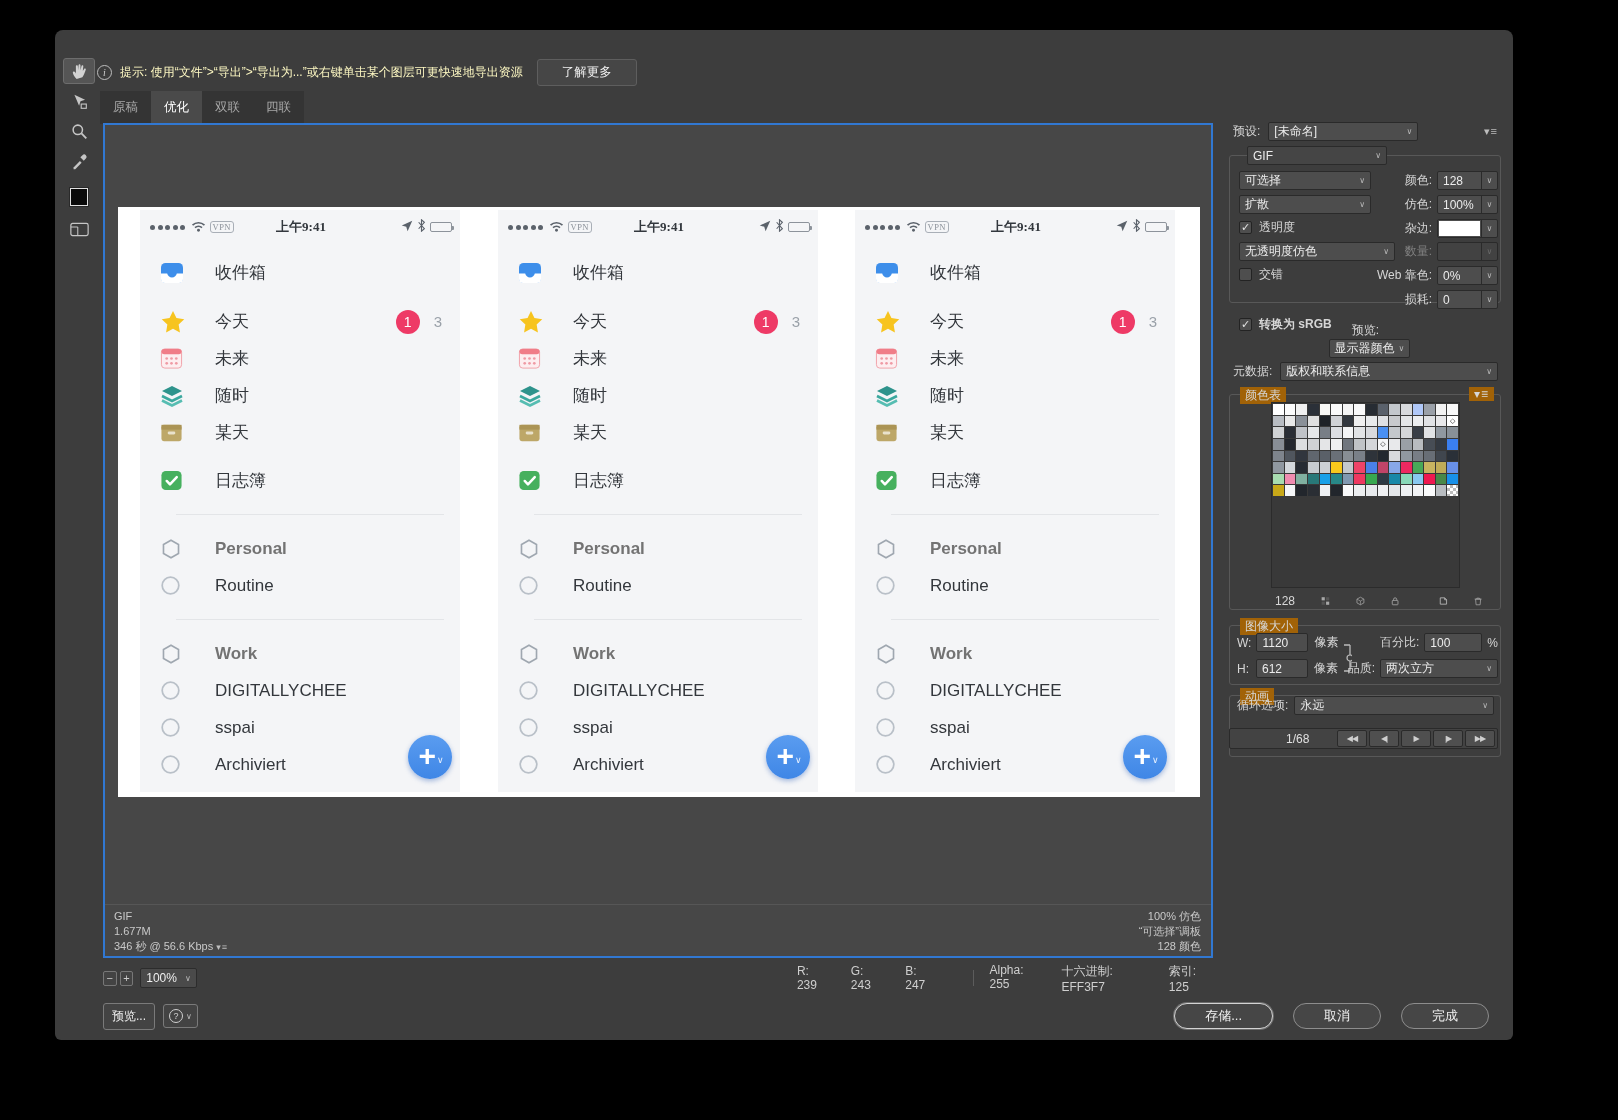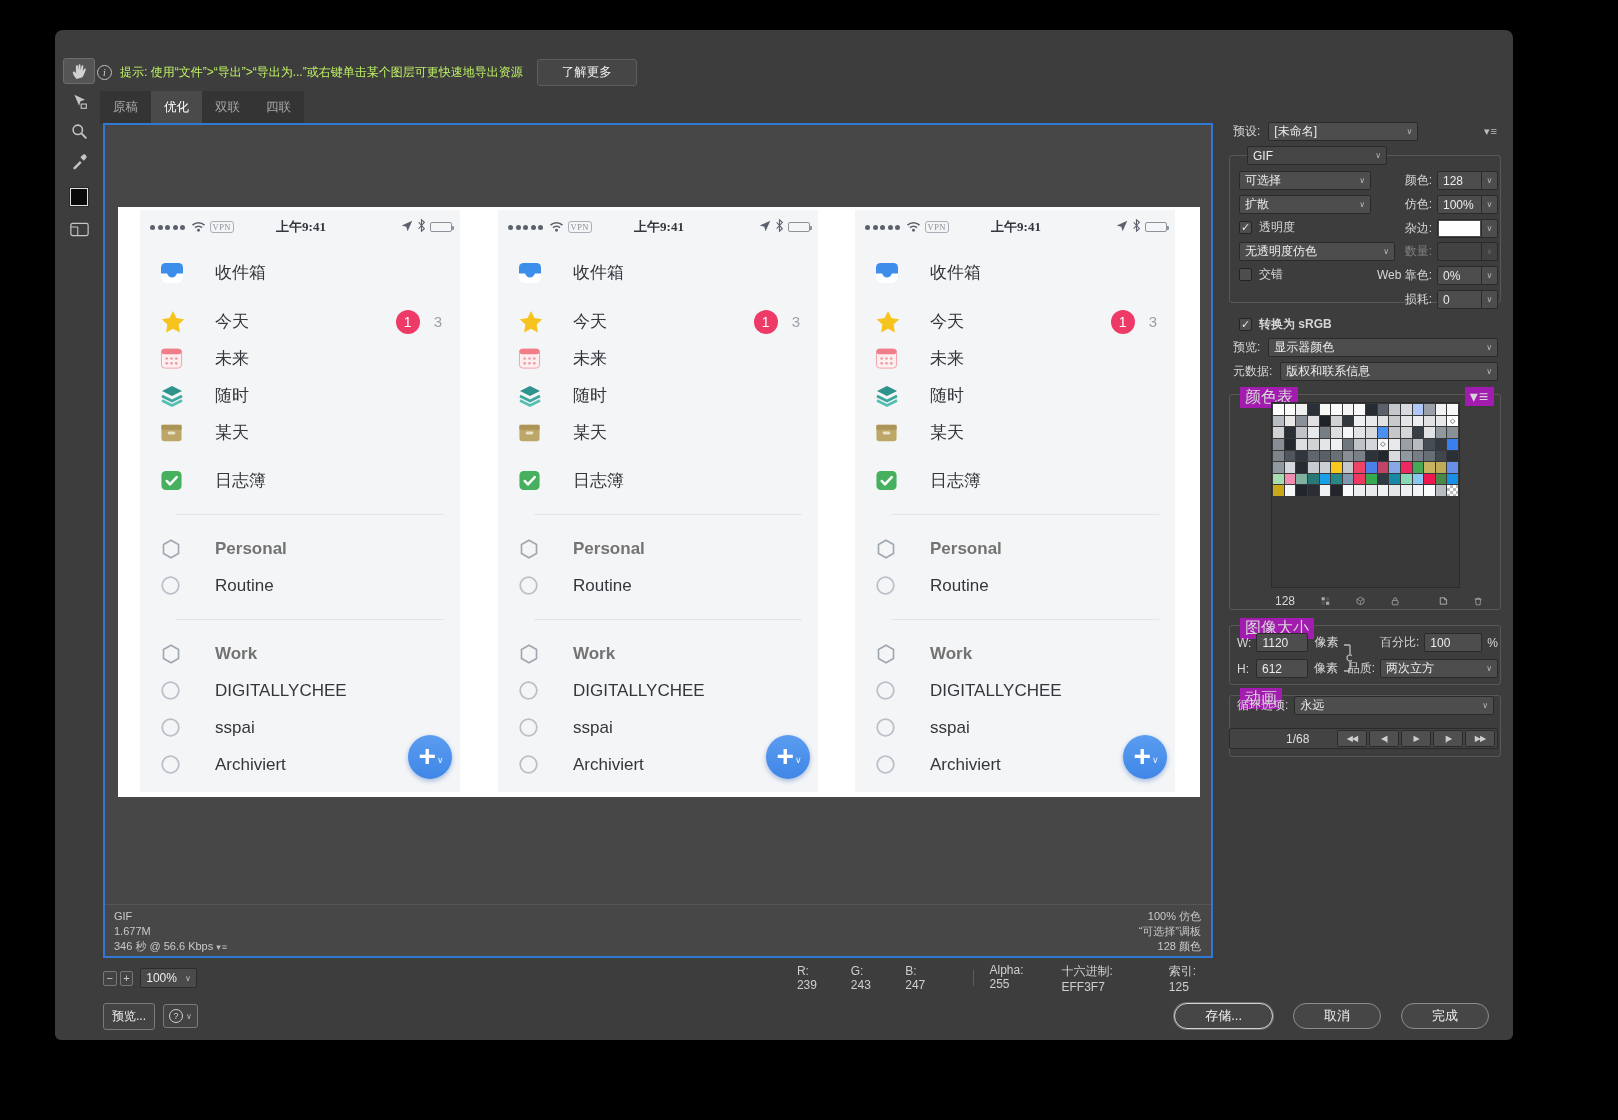--- a/index.html
+++ b/index.html
@@ -28,21 +28,21 @@
   .swatch-black { width:18px; height:18px; background:#0a0a0a; border:1px solid #e0e0e0;
     outline:1px solid #2a2a2a; margin-top:10px; }
   .tool svg { display:block; }
 
   
   .tipbar { position:absolute; left:42px; top:26px; height:32px; right:110px;
     display:flex; align-items:center; gap:8px; }
   .info-ic { width:15px; height:15px; border:1px solid #bdbdbd; border-radius:50%;
     color:#cfcfcf; font-size:10px; font-style:italic; display:flex; align-items:center;
     justify-content:center; font-family:"Liberation Serif",serif; }
-  .tip-text { font-size:12px; color:#bef264; }
+  .tip-text { font-size:12px; color:#fef9c3; }
   .learn-btn { margin-left:6px; background:#464646; border:1px solid #5e5e5e; border-radius:3px;
     color:#f0f0f0; font-size:12.5px; padding:4px 24px; }
 
   
   .tabs { position:absolute; left:45px; top:61px; display:flex; }
   .tab { min-width:49px; padding:8px 13px; font-size:12.5px; color:#a9a9a9;
     background:#343434; text-align:center; }
   .tab.active { background:#4a4a4a; color:#fff; }
 
   
@@ -123,22 +123,22 @@
   .combo .val { flex:1; font-size:12px; color:#ececec; padding:0 5px; }
   .combo .cseg { width:16px; align-self:stretch; border-left:1px solid #2a2a2a;
     display:flex; align-items:center; justify-content:center; font-size:8px; color:#b8b8b8; }
   .combo.disabled { background:#424242; } .combo.disabled .cseg { color:#6a6a6a; }
   .matte-sw { flex:1; align-self:stretch; margin:1px; background:#fff; }
   .cb { width:13px; height:13px; background:#4e4e4e; border:1px solid #232323; border-radius:2px;
     display:inline-flex; align-items:center; justify-content:center; font-size:11px;
     color:#e4e4e4; margin-right:7px; flex:none; }
   .prow-abs { position:absolute; display:flex; align-items:center; }
   .groupbox { position:absolute; border:1px solid #585858; border-radius:3px; }
-  .glegend { position:absolute; top:-8px; left:10px; background:#a21caf; padding:0 5px;
-    font-size:16px; color:#d6d6d6; }
+  .glegend { position:absolute; top:-8px; left:10px; background:#a16207; padding:0 5px;
+    font-size:12px; color:#d6d6d6; }
   .ctable-well { position:absolute; left:46px; top:282px; width:189px; height:186px;
     background:#393939; border:1px solid #2b2b2b; padding:1px; }
   .cgrid { display:grid; grid-template-columns:repeat(16,1fr); gap:1px; }
   .csw { aspect-ratio:1; position:relative; }
   .csw .dia { position:absolute; inset:0; display:flex; align-items:center;
     justify-content:center; font-size:7px; color:#333; }
   .csw.transparent { background:
     repeating-conic-gradient(#bbb 0 25%, #fff 0 50%) 0 0 / 6px 6px; }
   .ct-icons { position:absolute; top:474px; left:50px; right:24px; display:flex;
     align-items:center; gap:26px; }
@@ -806,21 +806,21 @@
         <span class="val">0</span>
           <span class="cseg">∨</span>
       </div>
     </div>
 
     <div class="prow-abs" style="left:14px; top:196px;">
       <span class="cb">✓</span>
       <span class="lbl" style="font-weight:bold">转换为 sRGB</span>
     </div>
 
-    <div class="prow-abs" style="left:8px; top:218px; right:8px;">
+    <div class="prow-abs" style="left:8px; top:202px; right:8px;flex-direction:column;">
       <span class="lbl">预览:</span>
       <div class="dd" style="flex:1; margin-left:8px">
         <span>显示器颜色</span>
           <span class="chev">∨</span>
       </div>
     </div>
     <div class="prow-abs" style="left:8px; top:242px; right:8px;">
       <span class="lbl">元数据:</span>
       <div class="dd" style="flex:1; margin-left:8px">
         <span>版权和联系信息</span>

